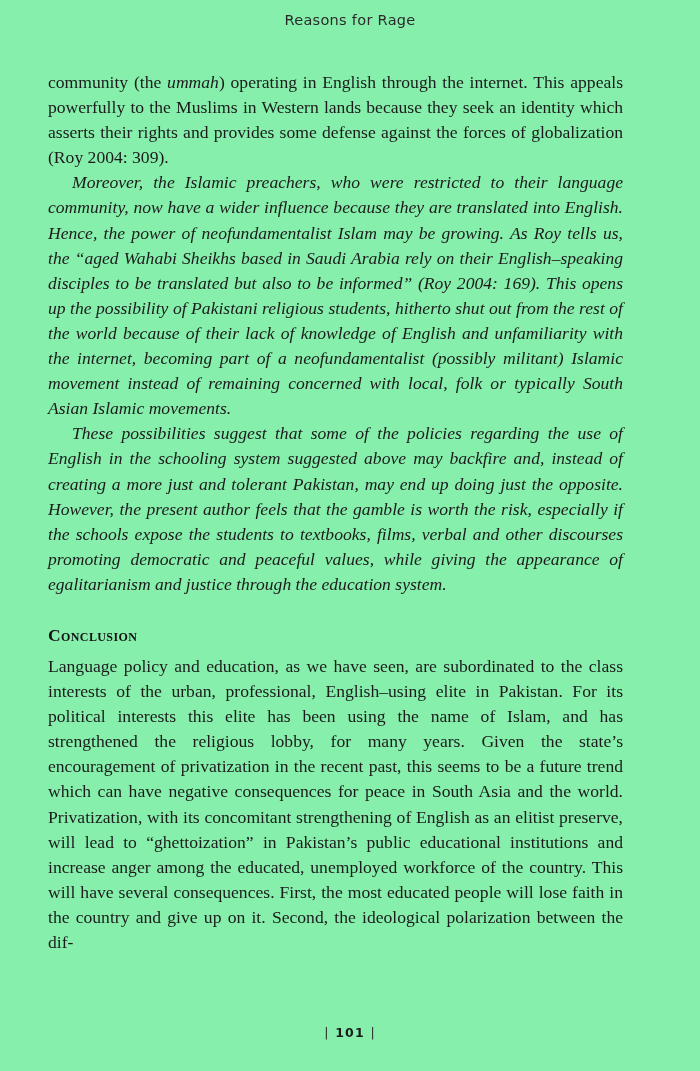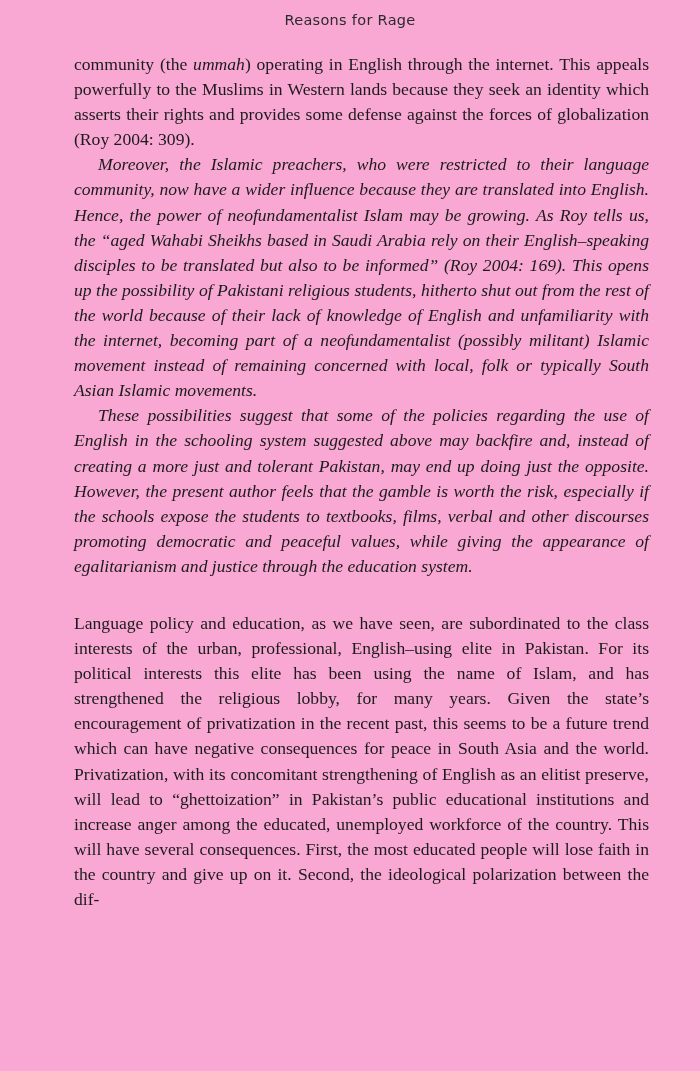--- a/index.html
+++ b/index.html
@@ -14,44 +14,43 @@
     position: relative;
     overflow: hidden;
     font-family: "Liberation Serif", "DejaVu Serif", serif;
     color: #1d1d1d;
     -webkit-font-smoothing: antialiased;
   }
 
   .page {
     position: absolute;
     inset: 0;
-    background: #f9a8d4;
+    background: #86efac;
   }
 
   
   .running-head {
     position: absolute;
     top: 12px;
     left: 0;
     width: 700px;
     text-align: center;
     font-family: "DejaVu Sans", "Liberation Sans", sans-serif;
     font-size: 14.5px;
     letter-spacing: 0.3px;
     color: #2b2b2b;
     font-weight: 400;
   }
 
   
   .text-column {
     position: absolute;
     left: 48px;
-    top: 52px;
+    top: 70px;
     width: 575px;
-    margin-left: 26px;
   }
 
   p.body-par {
     margin: 0;
     text-align: justify;
     text-justify: inter-word;
     font-size: 17.6px;
     line-height: 25.1px;
     color: #1b1b1b;
     hyphens: none;
@@ -105,21 +104,27 @@
   <div class="text-column">
 
     <p class="body-par"><span>community (the </span><em class="it">ummah</em><span>) operating in English through the internet. This appeals powerfully to the Muslims in Western lands because they seek an identity which asserts their rights and provides some defense against the forces of globalization (Roy 2004: 309).</span></p>
 
     <p class="body-par">Moreover, the Islamic preachers, who were restricted to their language community, now have a wider influence because they are translated into English. Hence, the power of neofundamentalist Islam may be growing. As Roy tells us, the “aged Wahabi Sheikhs based in Saudi Arabia rely on their English–speaking disciples to be translated but also to be informed” (Roy 2004: 169). This opens up the possibility of Pakistani religious students, hitherto shut out from the rest of the world because of their lack of knowledge of English and unfamiliarity with the internet, becoming part of a neofundamentalist (possibly militant) Islamic movement instead of remaining concerned with local, folk or typically South Asian Islamic movements.</p>
 
     <p class="body-par">These possibilities suggest that some of the policies regarding the use of English in the schooling system suggested above may backfire and, instead of creating a more just and tolerant Pakistan, may end up doing just the opposite. However, the present author feels that the gamble is worth the risk, especially if the schools expose the students to textbooks, films, verbal and other discourses promoting democratic and peaceful values, while giving the appearance of egalitarianism and justice through the education system.</p>
 
     <div class="heading-spacer-top"></div>
 
+    <h2 class="section-heading">Conclusion</h2>
 
     <div class="heading-spacer-bottom"></div>
 
     <p class="body-par">Language policy and education, as we have seen, are subordinated to the class interests of the urban, professional, English–using elite in Pakistan. For its political interests this elite has been using the name of Islam, and has strengthened the religious lobby, for many years. Given the state’s encouragement of privatization in the recent past, this seems to be a future trend which can have negative consequences for peace in South Asia and the world. Privatization, with its concomitant strengthening of English as an elitist preserve, will lead to “ghettoization” in Pakistan’s public educational institutions and increase anger among the educated, unemployed workforce of the country. This will have several consequences. First, the most educated people will lose faith in the country and give up on it. Second, the ideological polarization between the dif-</p>
 
   </div>
 
+  <div class="folio">
+    <span class="rule">|</span>
+    <span>101</span>
+    <span class="rule">|</span>
+  </div>
 
 </div>
 
 </body></html>

